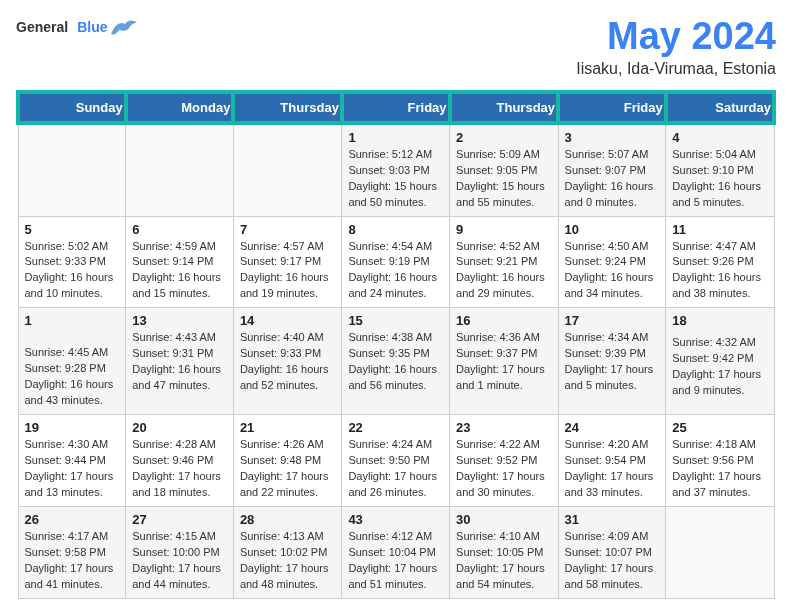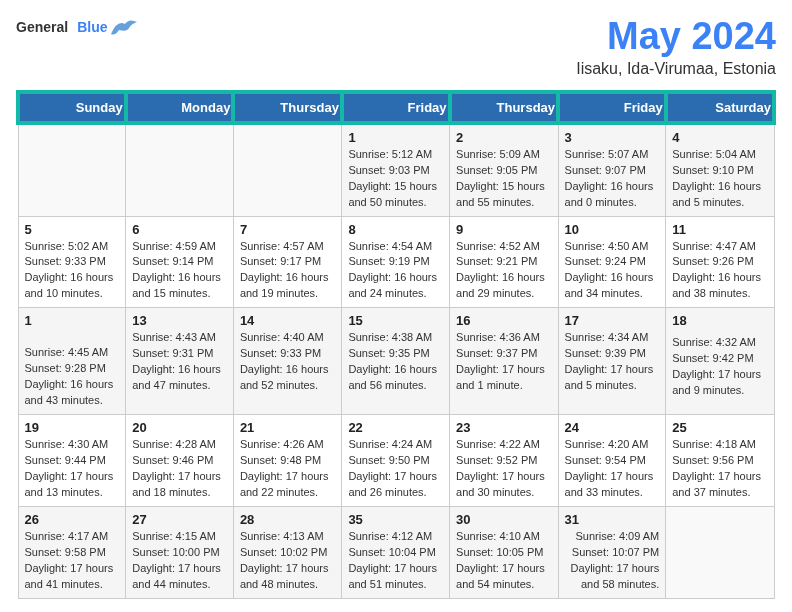--- a/index.html
+++ b/index.html
@@ -326,36 +326,36 @@
 and 44 minutes.</div>
         </td>
         <td>
           <div class="day-number">28</div>
           <div class="day-info" style="white-space: pre-line;">Sunrise: 4:13 AM
 Sunset: 10:02 PM
 Daylight: 17 hours
 and 48 minutes.</div>
         </td>
         <td>
-          <div class="day-number">35</div>
+          <div class="day-number">43</div>
           <div class="day-info" style="white-space: pre-line;">Sunrise: 4:12 AM
 Sunset: 10:04 PM
 Daylight: 17 hours
 and 51 minutes.</div>
         </td>
         <td>
           <div class="day-number">30</div>
           <div class="day-info" style="white-space: pre-line;">Sunrise: 4:10 AM
 Sunset: 10:05 PM
 Daylight: 17 hours
 and 54 minutes.</div>
         </td>
         <td>
           <div class="day-number">31</div>
-          <div class="day-info" style="white-space: pre-line; text-align: right;">Sunrise: 4:09 AM
+          <div class="day-info" style="white-space: pre-line;">Sunrise: 4:09 AM
 Sunset: 10:07 PM
 Daylight: 17 hours
 and 58 minutes.</div>
         </td>
         <td class="empty-cell"></td>
       </tr>
     </tbody>
 </table>
 
 </body></html>

